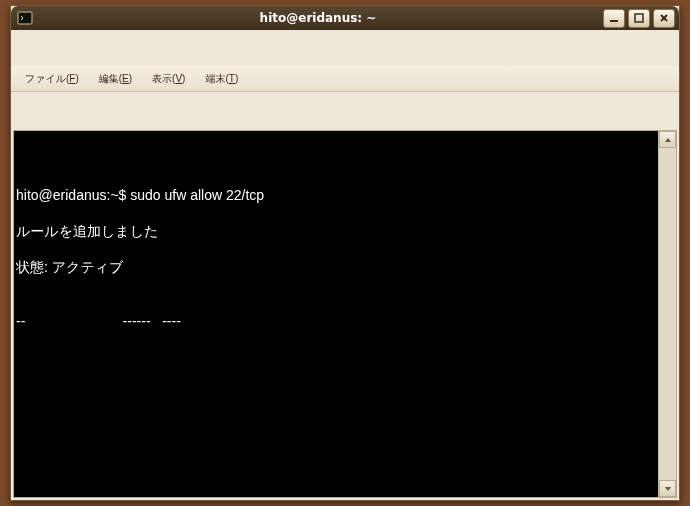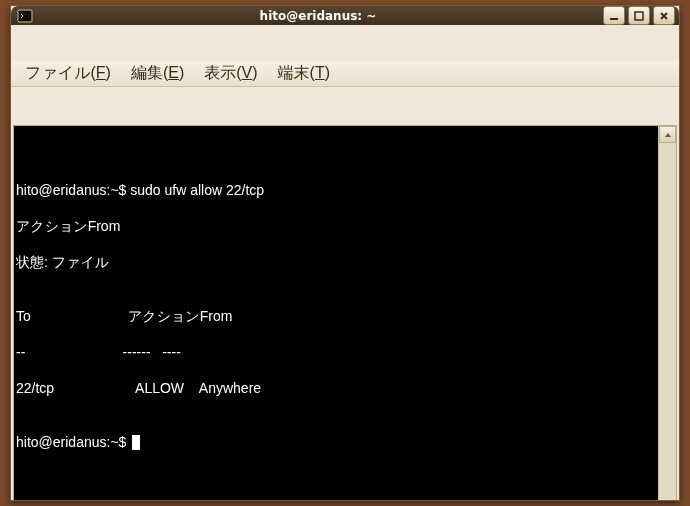--- a/index.html
+++ b/index.html
@@ -72,21 +72,21 @@
     cursor: pointer;
   }
   .menubar {
     height: 25px;
     background: linear-gradient(to bottom, #f5efe3, #e9e0cf);
     border-bottom: 1px solid #cbbfa5;
     display: flex;
     align-items: center;
     padding: 0 6px;
     gap: 4px;
-    font-size: 16px;
+    font-size: 10px;
     color: #3a2a15;
   }
   .menu-item {
     padding: 2px 8px;
     border-radius: 3px;
     cursor: pointer;
   }
   .menu-item u { text-decoration: underline; }
   .terminal-wrap {
     flex: 1;
@@ -185,28 +185,25 @@
     <span class="menu-item"><span>編集(</span><u>E</u><span>)</span></span>
     <span class="menu-item"><span>表示(</span><u>V</u><span>)</span></span>
     <span class="menu-item"><span>端末(</span><u>T</u><span>)</span></span>
   </div>
 
   <div class="terminal-wrap">
     <div class="terminal-border">
       <div class="terminal">
         <div class="term-content">
 <span class="line">hito@eridanus:~$ sudo ufw allow 22/tcp</span>
-<span class="line">アクションFrom</span>
-<span class="line">状態: ファイル</span>
+<span class="line">ルールを追加しました</span>
+<span class="line">状態: アクティブ</span>
 <span class="line"></span>
-<span class="line">To                         アクションFrom</span>
 <span class="line">--                         ------   ----</span>
-<span class="line">22/tcp                     ALLOW    Anywhere</span>
 <span class="line"></span>
-<span class="line"><span>hito@eridanus:~$ </span><span class="cursor"></span></span>
         </div>
       </div>
       <div class="scrollbar">
         <div class="sb-btn">
           <svg width="8" height="6">
               <path d="M4 1 L7 5 L1 5 Z" fill="#6a5a3f"></path>
             </svg>
         </div>
         <div class="sb-track"></div>
         <div class="sb-btn">

